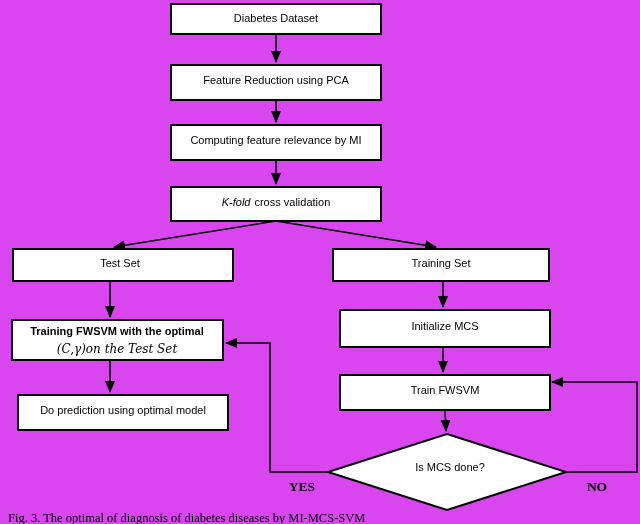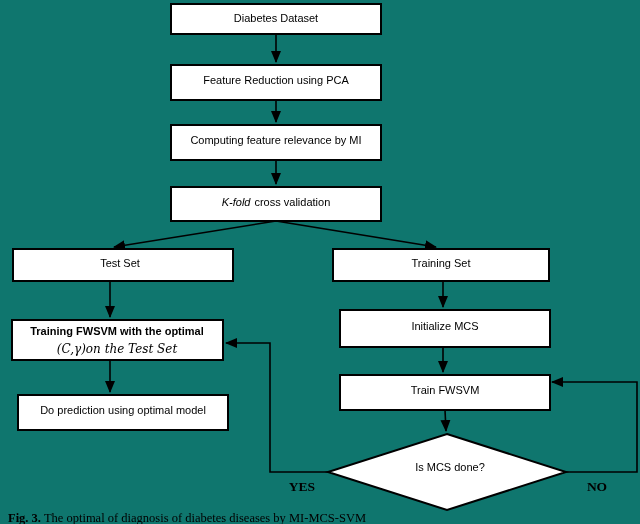--- a/index.html
+++ b/index.html
@@ -1,20 +1,20 @@
 <!DOCTYPE html>
 <html><head>
 <meta charset="utf-8">
 <style>
   html, body { margin: 0; padding: 0; }
   .screen {
     position: relative;
     width: 640px;
     height: 524px;
-    background: #0f766e;
+    background: #d946ef;
     overflow: hidden;
     font-family: "Liberation Sans", sans-serif;
   }
   svg { position: absolute; left: 0; top: 0; }
 
   .node-rect {
     fill: #ffffff;
     stroke: #000000;
     stroke-width: 2;
   }
@@ -52,21 +52,21 @@
   }
   .caption {
     position: absolute;
     left: 8px;
     top: 511px;
     font-family: "Liberation Serif", serif;
     font-size: 12.5px;
     color: #000000;
     white-space: nowrap;
   }
-  .caption .cap-label { font-weight: bold; }
+  .caption .cap-label { font-weight: normal; }
 </style>
 </head>
 <body>
 
 <div class="screen">
   <svg width="640" height="524" viewBox="0 0 640 524">
     <defs>
       <marker id="arrow" markerUnits="userSpaceOnUse" markerWidth="13" markerHeight="11" refX="11" refY="5" orient="auto">
         <path d="M0,0 L12,5 L0,10 Z" fill="#000000"></path>
       </marker>

